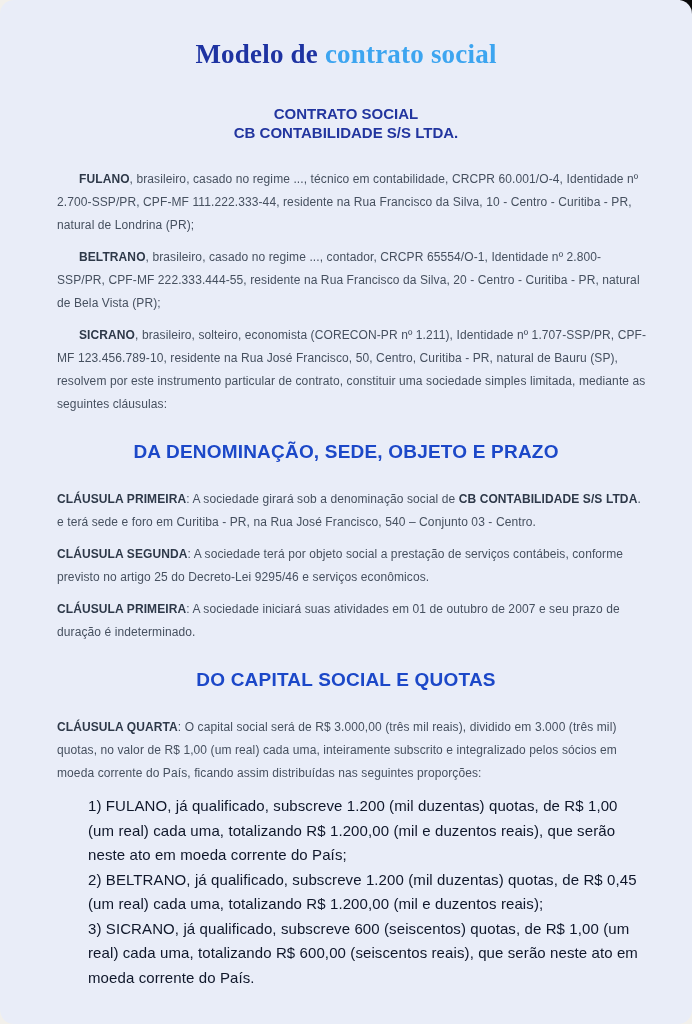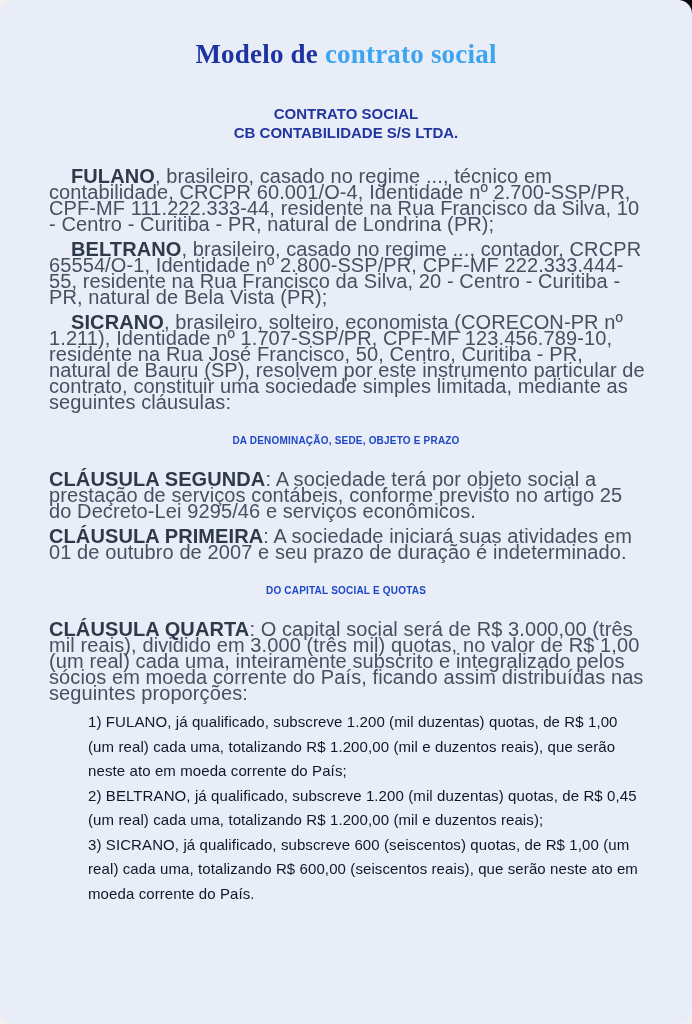--- a/index.html
+++ b/index.html
@@ -39,31 +39,31 @@
   .page-title .highlight { color: #3da5f0; }
   .doc-title {
     text-align: center;
     font-size: 15px;
     font-weight: 700;
     line-height: 19px;
     color: #22359f;
     margin: 0 0 26px 0;
   }
   .doc-body p {
-    margin: 0 0 9px 4px;
-    font-size: 20px;
-    line-height: 16px;
+    margin: 0 0 9px 12px;
+    font-size: 12px;
+    line-height: 23px;
     color: #46505f;
     letter-spacing: 0.1px;
   }
   .doc-body p.indent { text-indent: 22px; }
   .doc-body strong { font-weight: 700; color: #2e3949; }
   .section-heading {
     text-align: center;
-    font-size: 10px;
+    font-size: 19px;
     font-weight: 700;
     color: #1c48c8;
     margin: 25px 0 25px 0;
     letter-spacing: 0.2px;
   }
   .quota-list {
     margin: 0 0 0 43px;
     padding: 0;
     list-style: none;
   }
@@ -91,20 +91,21 @@
   <div class="doc-body">
 
     <p class="indent"><strong>FULANO</strong><span>, brasileiro, casado no regime ..., técnico em contabilidade, CRCPR 60.001/O-4, Identidade nº 2.700-SSP/PR, CPF-MF 111.222.333-44, residente na Rua Francisco da Silva, 10 - Centro - Curitiba - PR, natural de Londrina (PR);</span></p>
 
     <p class="indent"><strong>BELTRANO</strong><span>, brasileiro, casado no regime ..., contador, CRCPR 65554/O-1, Identidade nº 2.800-SSP/PR, CPF-MF 222.333.444-55, residente na Rua Francisco da Silva, 20 - Centro - Curitiba - PR, natural de Bela Vista (PR);</span></p>
 
     <p class="indent"><strong>SICRANO</strong><span>, brasileiro, solteiro, economista (CORECON-PR nº 1.211), Identidade nº 1.707-SSP/PR, CPF-MF 123.456.789-10, residente na Rua José Francisco, 50, Centro, Curitiba - PR, natural de Bauru (SP), resolvem por este instrumento particular de contrato, constituir uma sociedade simples limitada, mediante as seguintes cláusulas:</span></p>
 
     <h2 class="section-heading">DA DENOMINAÇÃO, SEDE, OBJETO E PRAZO</h2>
 
+    <p><strong>CLÁUSULA PRIMEIRA</strong><span>: A sociedade girará sob a denominação social de </span><strong>CB CONTABILIDADE S/S LTDA</strong><span>. e terá sede e foro em Curitiba - PR, na Rua José Francisco, 540 – Conjunto 03 - Centro.</span></p>
 
     <p><strong>CLÁUSULA SEGUNDA</strong><span>: A sociedade terá por objeto social a prestação de serviços contábeis, conforme previsto no artigo 25 do Decreto-Lei 9295/46 e serviços econômicos.</span></p>
 
     <p><strong>CLÁUSULA PRIMEIRA</strong><span>: A sociedade iniciará suas atividades em 01 de outubro de 2007 e seu prazo de duração é indeterminado.</span></p>
 
     <h2 class="section-heading">DO CAPITAL SOCIAL E QUOTAS</h2>
 
     <p><strong>CLÁUSULA QUARTA</strong><span>: O capital social será de R$ 3.000,00 (três mil reais), dividido em 3.000 (três mil) quotas, no valor de R$ 1,00 (um real) cada uma, inteiramente subscrito e integralizado pelos sócios em moeda corrente do País, ficando assim distribuídas nas seguintes proporções:</span></p>
 
     <ul class="quota-list">

